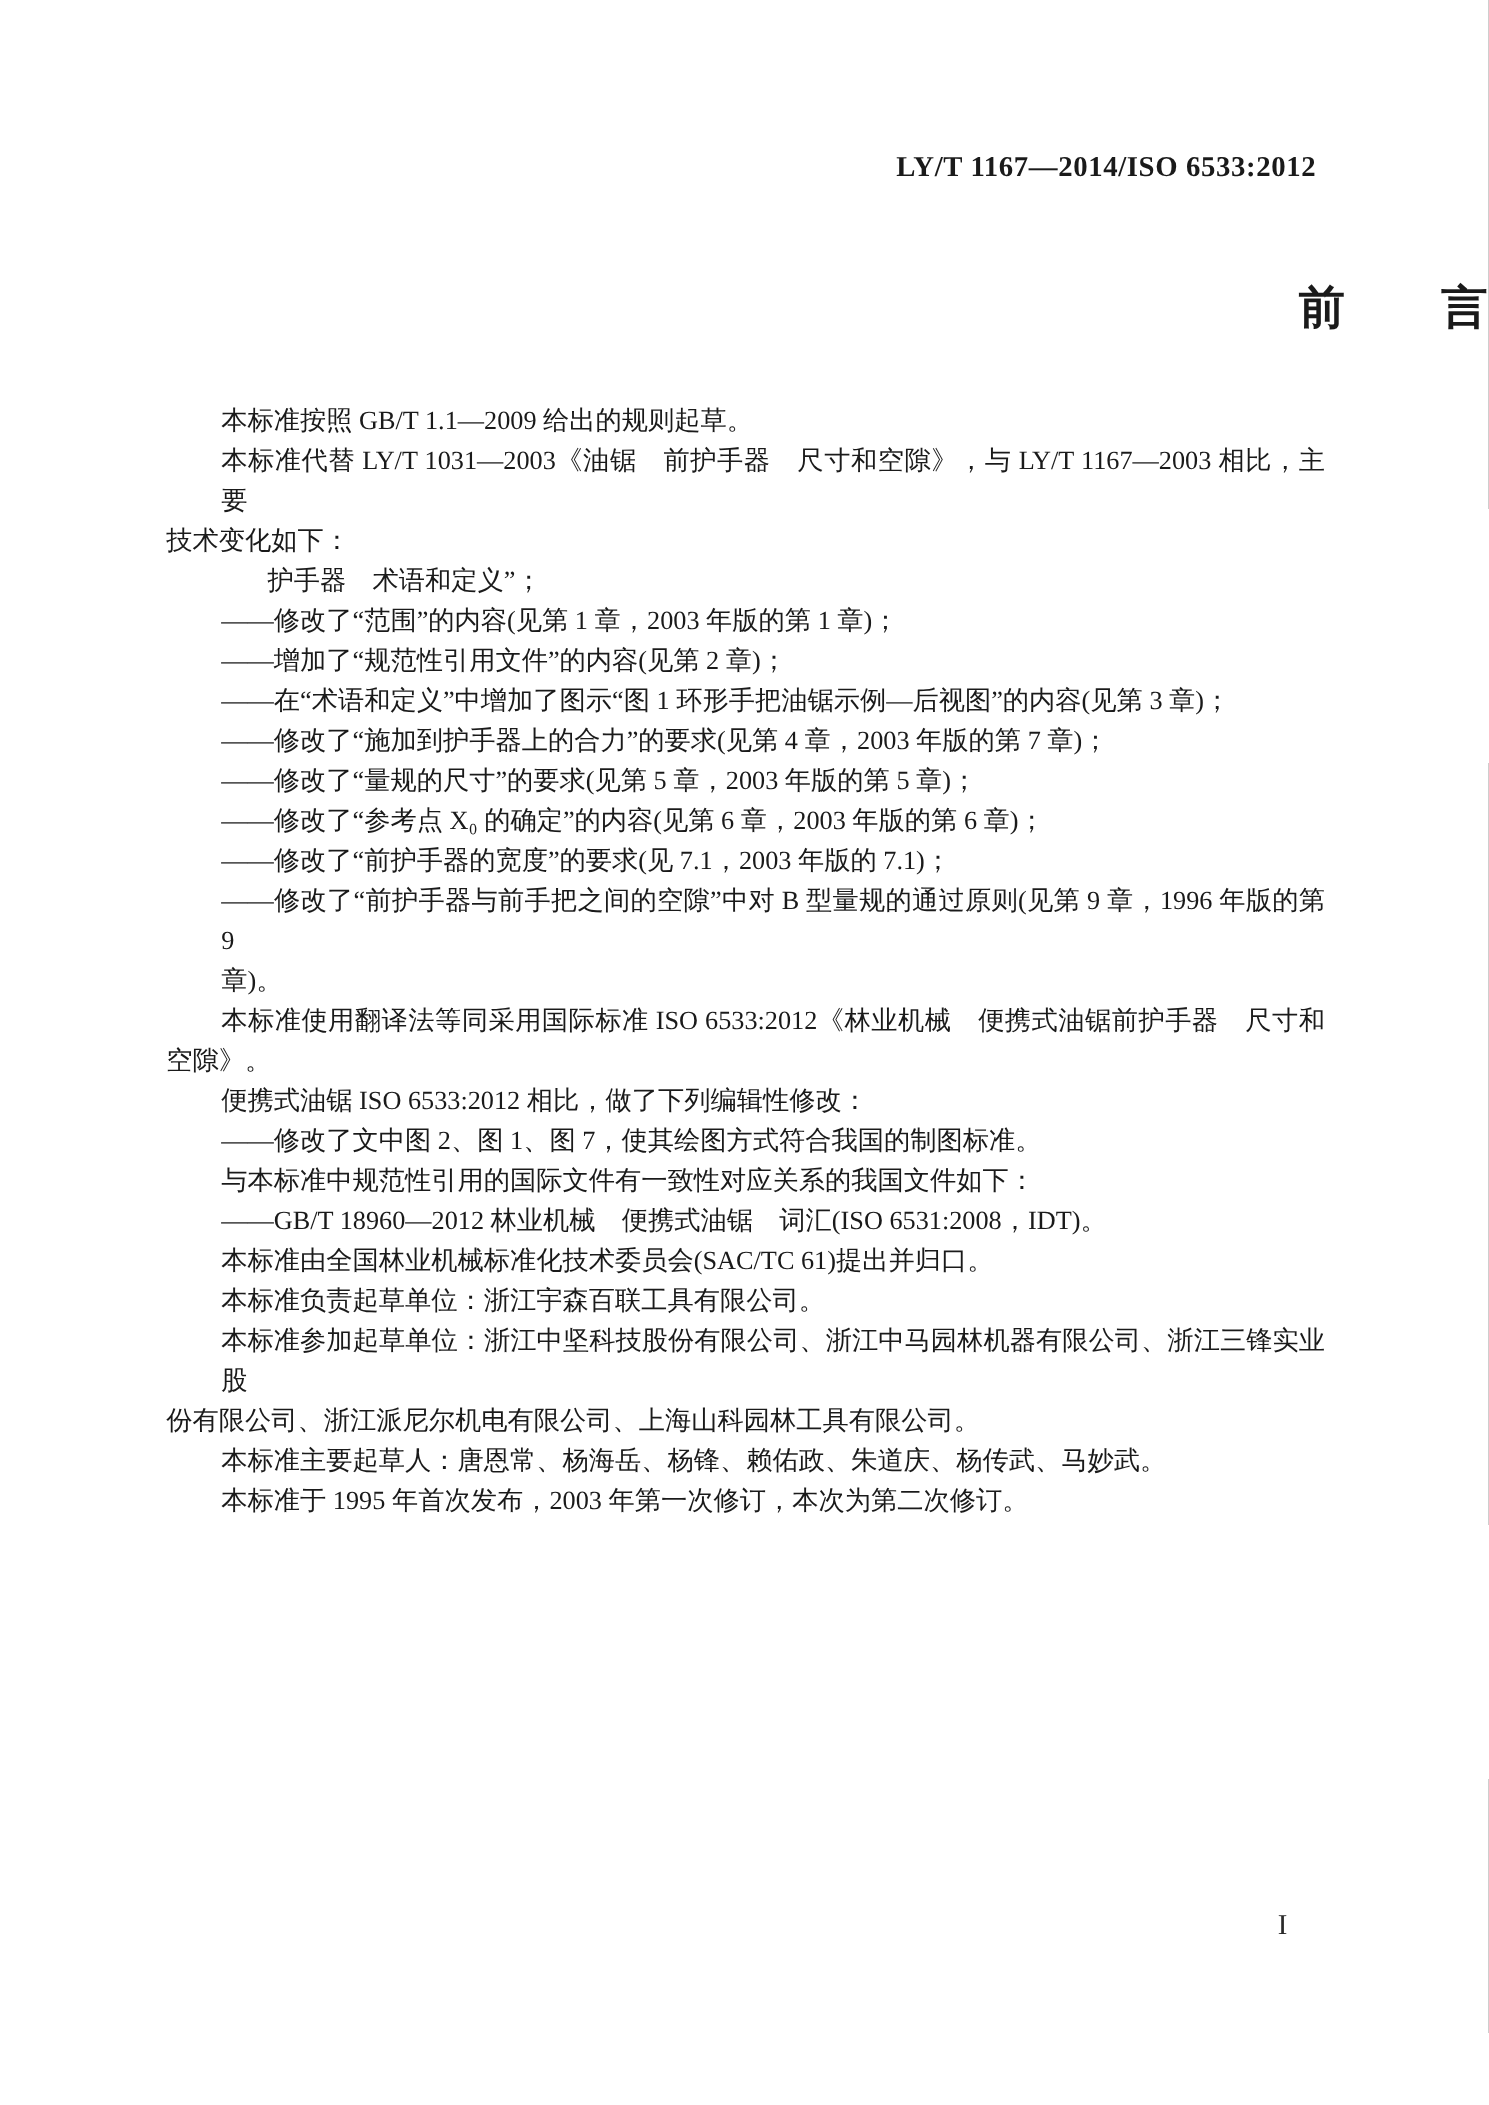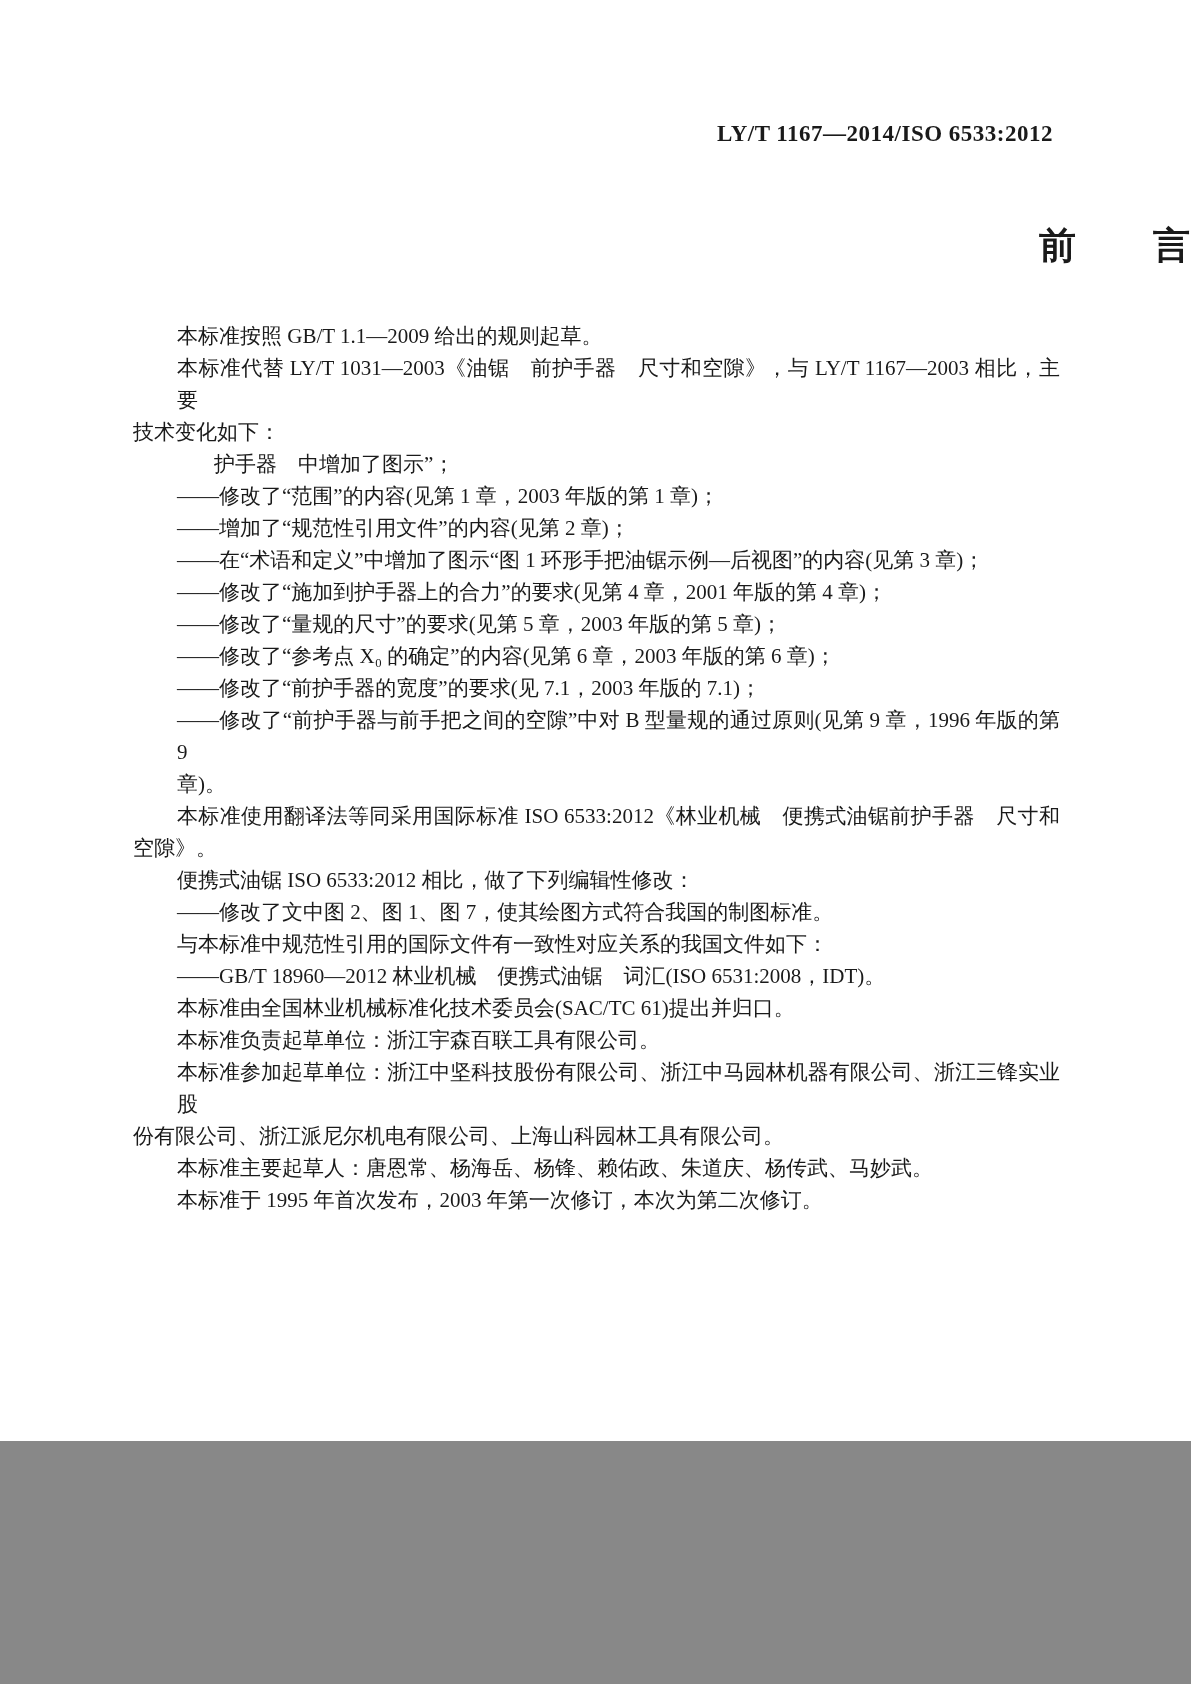--- a/index.html
+++ b/index.html
@@ -1,18 +1,18 @@
 <!DOCTYPE html>
 <html lang="zh"><head>
 <meta charset="utf-8">
 <style>
   html,body{margin:0;padding:0;background:#888;}
   .page{
     position:relative;
-    width:1191px;height:1441px;
+    width:1191px;height:1684px;
     margin:0 auto;
     background:#ffffff;
     font-family:"Liberation Serif","DejaVu Serif",serif;
     color:#1a1a1a;
     overflow:hidden;
   }
   .doc-code{
     position:absolute;
     top:121px;right:138px;
     font-size:23px;
@@ -62,25 +62,25 @@
 <div class="page">
 
   <div class="doc-code">LY/T 1167—2014/ISO 6533:2012</div>
 
   <h1 class="doc-title" style="margin:0;">前　　言</h1>
 
   <div class="body-text">
       <div class="line i2">本标准按照 GB/T 1.1—2009 给出的规则起草。</div>
       <div class="line i2 jf">本标准代替 LY/T 1031—2003《油锯　前护手器　尺寸和空隙》，与 LY/T 1167—2003 相比，主要</div>
       <div class="line i0">技术变化如下：</div>
-      <div class="line i35">护手器　中增加了图示”；</div>
+      <div class="line i35">护手器　术语和定义”；</div>
       <div class="line i2">——修改了“范围”的内容(见第 1 章，2003 年版的第 1 章)；</div>
       <div class="line i2">——增加了“规范性引用文件”的内容(见第 2 章)；</div>
       <div class="line i2">——在“术语和定义”中增加了图示“图 1 环形手把油锯示例—后视图”的内容(见第 3 章)；</div>
-      <div class="line i2">——修改了“施加到护手器上的合力”的要求(见第 4 章，2001 年版的第 4 章)；</div>
+      <div class="line i2">——修改了“施加到护手器上的合力”的要求(见第 4 章，2003 年版的第 7 章)；</div>
       <div class="line i2">——修改了“量规的尺寸”的要求(见第 5 章，2003 年版的第 5 章)；</div>
       <div class="line i2">——修改了“参考点 X₀ 的确定”的内容(见第 6 章，2003 年版的第 6 章)；</div>
       <div class="line i2">——修改了“前护手器的宽度”的要求(见 7.1，2003 年版的 7.1)；</div>
       <div class="line i2 jf">——修改了“前护手器与前手把之间的空隙”中对 B 型量规的通过原则(见第 9 章，1996 年版的第 9</div>
       <div class="line i2">章)。</div>
       <div class="line i2 jf">本标准使用翻译法等同采用国际标准 ISO 6533:2012《林业机械　便携式油锯前护手器　尺寸和</div>
       <div class="line i0">空隙》。</div>
       <div class="line i2">便携式油锯 ISO 6533:2012 相比，做了下列编辑性修改：</div>
       <div class="line i2">——修改了文中图 2、图 1、图 7，使其绘图方式符合我国的制图标准。</div>
       <div class="line i2">与本标准中规范性引用的国际文件有一致性对应关系的我国文件如下：</div>

